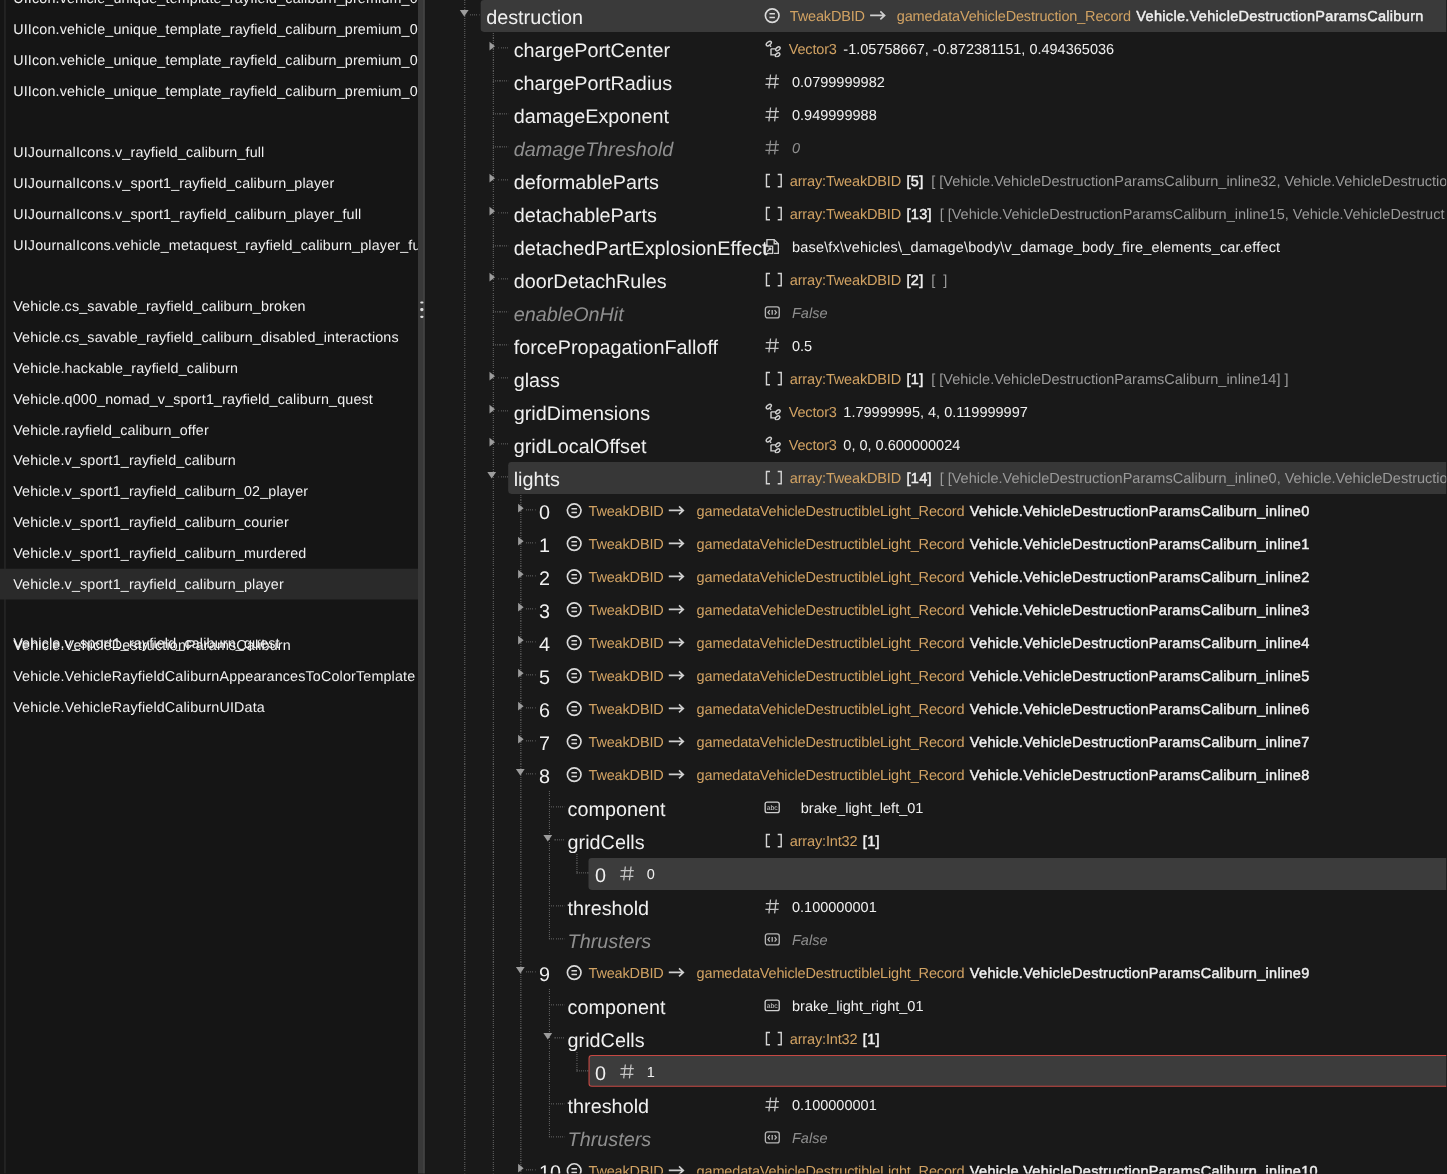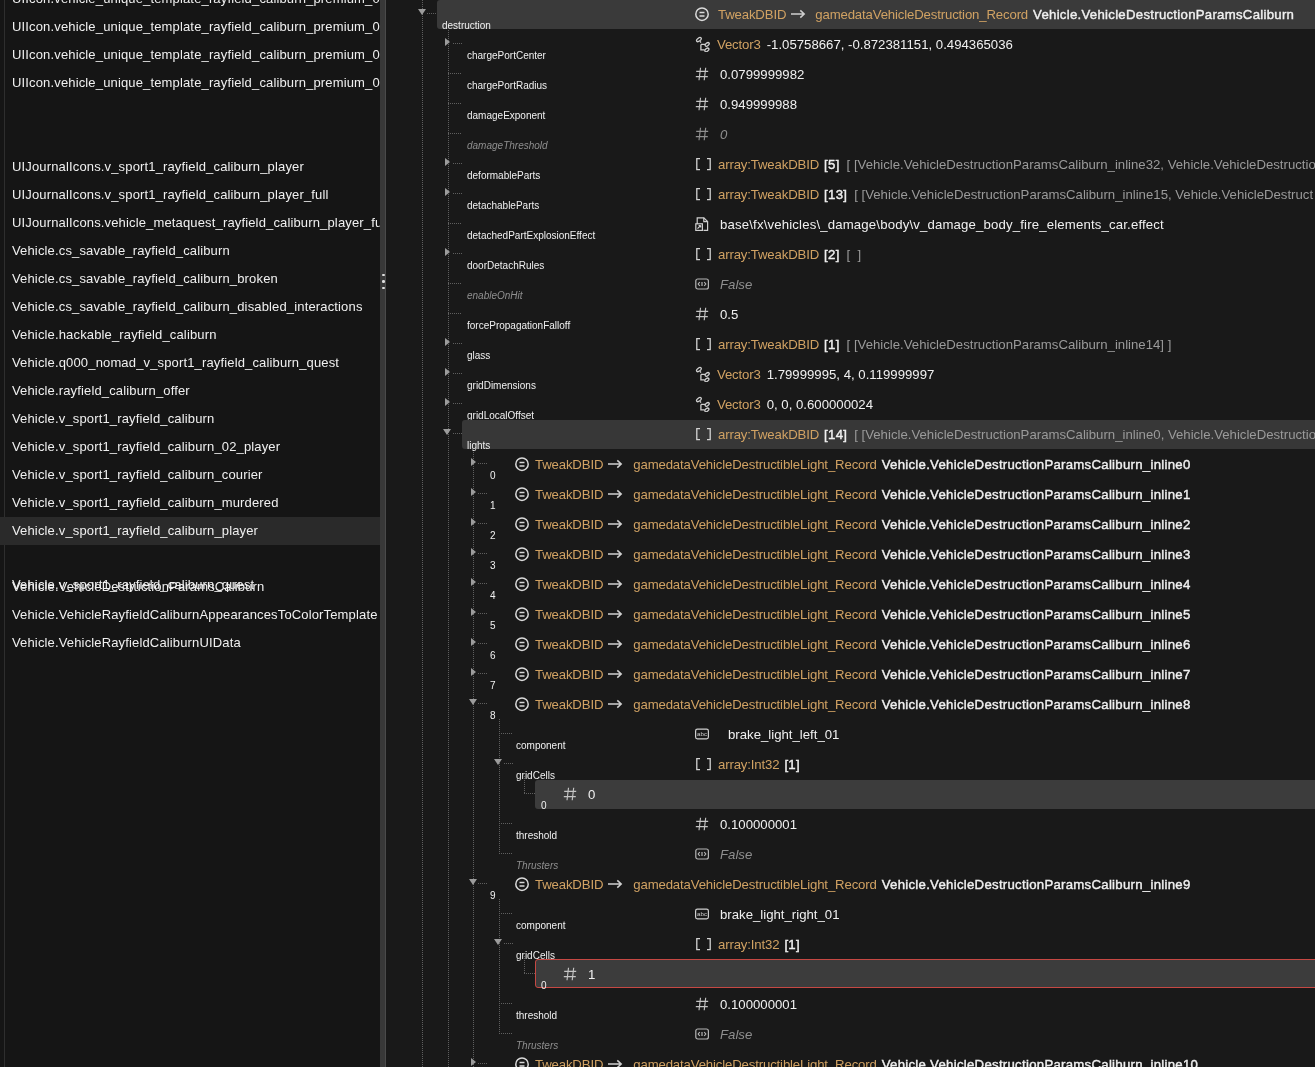--- a/index.html
+++ b/index.html
@@ -14,22 +14,22 @@
 #left .it.sel { background:#2a2a2a; }
 #split { position:absolute; left:380px; top:0; width:5.5px; height:1067px;
   background:#383838; border-right:1px solid #4a4a4a; }
 #split .dot { position:absolute; left:2px; width:2.6px; height:2.6px; border-radius:50%;
   background:#dedede; }
 #right { position:absolute; left:386.5px; top:0; width:928.5px; height:1067px;
   background:#191919; overflow:hidden; }
 .row { position:absolute; left:0; width:1315px; height:30px; }
 .hlbar { position:absolute; top:0.5px; height:29px; right:0; border-radius:3px;
   background:#3a3a3a; }
-.name { position:absolute; top:12px; height:18px; line-height:30px;
-  font-size:10px; color:#f0f0f0; white-space:nowrap; }
+.name { position:absolute; top:2px; height:18px; line-height:30px;
+  font-size:18px; color:#f0f0f0; white-space:nowrap; }
 .name.gi, .gi { color:#8f8f8f; font-style:italic; }
 .val { position:absolute; top:0; height:30px; display:flex; align-items:center;
   font-size:13.2px; white-space:nowrap; }
 .val .ic { flex:0 0 auto; }
 .w { color:#f0f0f0; }
 .wb { color:#f0f0f0; font-weight:400; -webkit-text-stroke:0.4px #f0f0f0; letter-spacing:0.28px; }
 .g { color:#d1a263; letter-spacing:-0.15px;text-align:right; }
 .p { color:#9a9a9a; }
 .tri-open { position:absolute; width:0; height:0;
   border-left:4.5px solid transparent; border-right:4.5px solid transparent;
@@ -43,24 +43,24 @@
   background:repeating-linear-gradient(to right, #5f5f5f 0 1px, transparent 1px 2px); }
 
 </style></head><body>
 <div id="app">
 <div id="left">
       <div class="edge"></div>
 <div class="it" style="top:-15px">UIIcon.vehicle_unique_template_rayfield_caliburn_premium_01</div>
 <div class="it" style="top:13px">UIIcon.vehicle_unique_template_rayfield_caliburn_premium_02</div>
 <div class="it" style="top:41px">UIIcon.vehicle_unique_template_rayfield_caliburn_premium_03</div>
 <div class="it" style="top:69px">UIIcon.vehicle_unique_template_rayfield_caliburn_premium_04</div>
+<div class="it" style="top:125px">UIJournalIcons.v_rayfield_caliburn_full</div>
 <div class="it" style="top:153px">UIJournalIcons.v_sport1_rayfield_caliburn_player</div>
 <div class="it" style="top:181px">UIJournalIcons.v_sport1_rayfield_caliburn_player_full</div>
 <div class="it" style="top:209px">UIJournalIcons.vehicle_metaquest_rayfield_caliburn_player_full</div>
-<div class="it" style="top:237px">Vehicle.cs_savable_rayfield_caliburn</div>
 <div class="it" style="top:265px">Vehicle.cs_savable_rayfield_caliburn_broken</div>
 <div class="it" style="top:293px">Vehicle.cs_savable_rayfield_caliburn_disabled_interactions</div>
 <div class="it" style="top:321px">Vehicle.hackable_rayfield_caliburn</div>
 <div class="it" style="top:349px">Vehicle.q000_nomad_v_sport1_rayfield_caliburn_quest</div>
 <div class="it" style="top:377px">Vehicle.rayfield_caliburn_offer</div>
 <div class="it" style="top:405px">Vehicle.v_sport1_rayfield_caliburn</div>
 <div class="it" style="top:433px">Vehicle.v_sport1_rayfield_caliburn_02_player</div>
 <div class="it" style="top:461px">Vehicle.v_sport1_rayfield_caliburn_courier</div>
 <div class="it" style="top:489px">Vehicle.v_sport1_rayfield_caliburn_murdered</div>
 <div class="it sel" style="top:517px">Vehicle.v_sport1_rayfield_caliburn_player</div>

